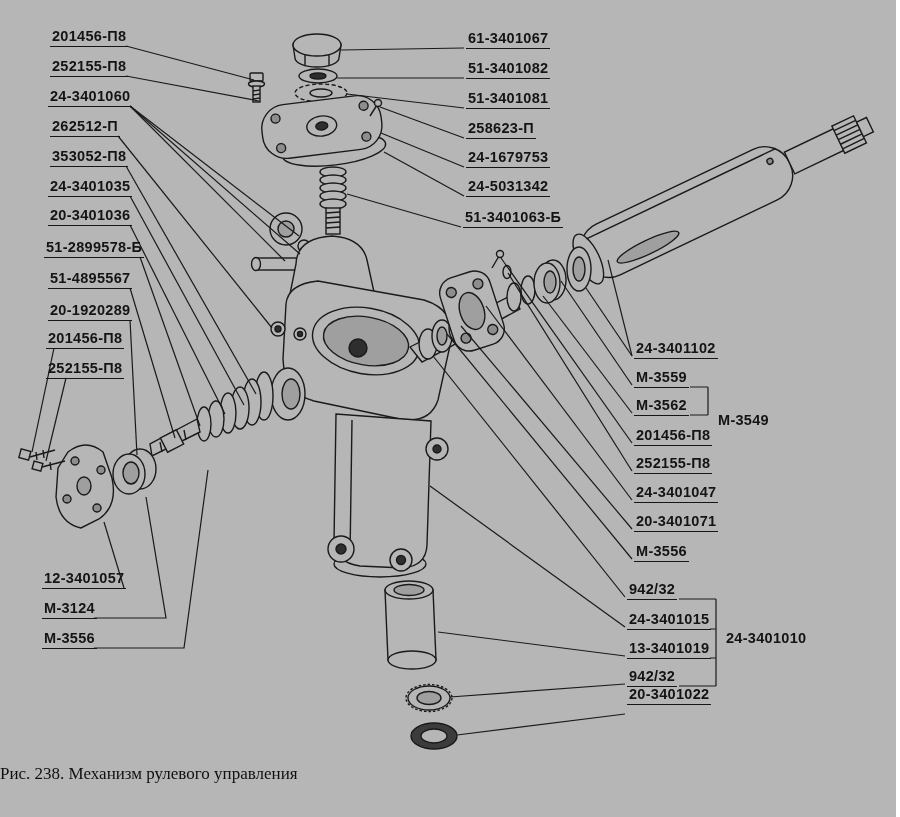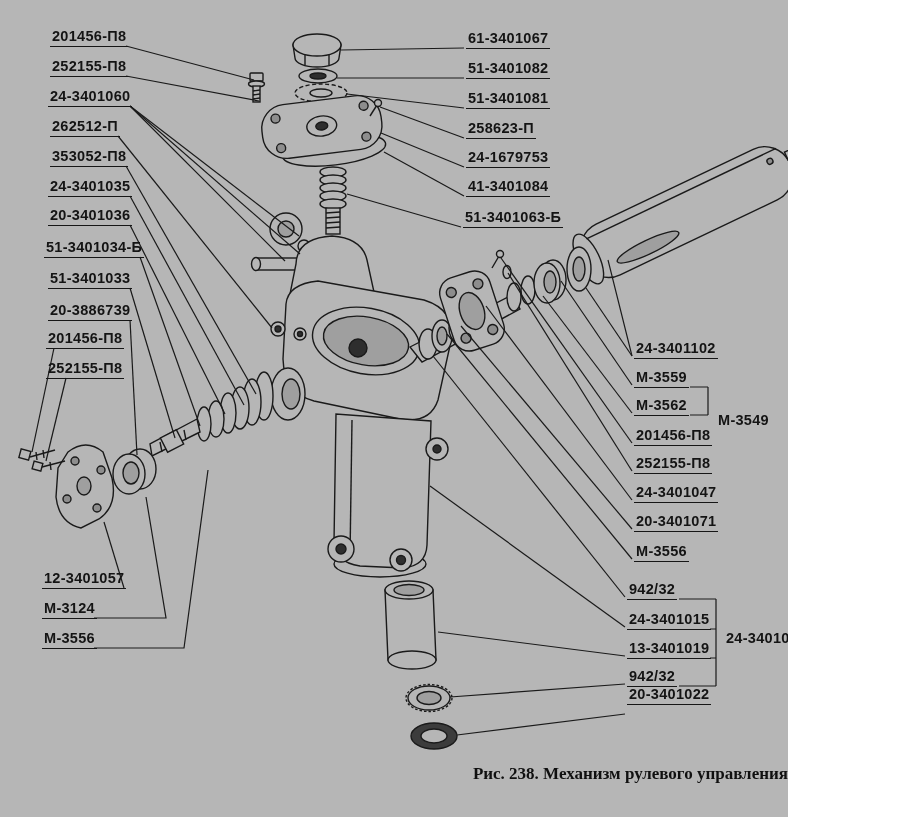--- a/index.html
+++ b/index.html
@@ -1,23 +1,23 @@
 <!DOCTYPE html>
 <html><head>
 <meta charset="utf-8">
 <style>
   html,body{margin:0;padding:0}
-  .page{position:relative;width:788px;height:817px;background:#b6b6b6;overflow:hidden;
+  .page{position:relative;width:896px;height:817px;background:#b6b6b6;overflow:hidden;
         font-family:"Liberation Sans",sans-serif;color:#141414}
   .art{position:absolute;left:0;top:0}
   .lbl{position:absolute;font-size:14.5px;font-weight:700;letter-spacing:.3px;line-height:1.15;
        white-space:nowrap;border-bottom:1.6px solid #161616;padding:0 2px 1px 2px}
   .lbl-plain{border-bottom:none}
-  .caption{position:absolute;left:0;right:0;top:764px;text-align:right;
-           font-family:"Liberation Serif",serif;font-weight:700;font-size:17px;color:#101010}
+  .caption{position:absolute;left:0;right:0;top:764px;text-align:left;
+           font-family:"Liberation Serif",serif;font-weight:400;font-size:17px;color:#101010}
   
   .mid{fill:#9f9f9f}
   .dk{fill:#2e2e2e}
   .hole{fill:#8d8d8d}
   .none{fill:none}
   .rubber{fill:#3c3c3c}
 </style>
 </head>
 <body>
 
@@ -269,36 +269,36 @@
     </g>
   </svg>
 
   <div class="lbl" style="left:50px;top:28px">201456-П8</div>
   <div class="lbl" style="left:50px;top:58px">252155-П8</div>
   <div class="lbl" style="left:48px;top:88px">24-3401060</div>
   <div class="lbl" style="left:50px;top:118px">262512-П</div>
   <div class="lbl" style="left:50px;top:148px">353052-П8</div>
   <div class="lbl" style="left:48px;top:178px">24-3401035</div>
   <div class="lbl" style="left:48px;top:207px">20-3401036</div>
-  <div class="lbl" style="left:44px;top:239px">51-3401034-Б</div>
-  <div class="lbl" style="left:48px;top:270px">51-3401033</div>
-  <div class="lbl" style="left:48px;top:302px">20-3886739</div>
+  <div class="lbl" style="left:44px;top:239px">51-2899578-Б</div>
+  <div class="lbl" style="left:48px;top:270px">51-4895567</div>
+  <div class="lbl" style="left:48px;top:302px">20-1920289</div>
   <div class="lbl" style="left:46px;top:330px">201456-П8</div>
   <div class="lbl" style="left:46px;top:360px">252155-П8</div>
 
   <div class="lbl" style="left:42px;top:570px">12-3401057</div>
   <div class="lbl" style="left:42px;top:600px">М-3124</div>
   <div class="lbl" style="left:42px;top:630px">М-3556</div>
 
   <div class="lbl" style="left:466px;top:30px">61-3401067</div>
   <div class="lbl" style="left:466px;top:60px">51-3401082</div>
   <div class="lbl" style="left:466px;top:90px">51-3401081</div>
   <div class="lbl" style="left:466px;top:120px">258623-П</div>
   <div class="lbl" style="left:466px;top:149px">24-1679753</div>
-  <div class="lbl" style="left:466px;top:178px">41-3401084</div>
+  <div class="lbl" style="left:466px;top:178px">24-5031342</div>
   <div class="lbl" style="left:463px;top:209px">51-3401063-Б</div>
 
   <div class="lbl" style="left:634px;top:340px">24-3401102</div>
   <div class="lbl" style="left:634px;top:369px">М-3559</div>
   <div class="lbl" style="left:634px;top:397px">М-3562</div>
   <div class="lbl" style="left:634px;top:427px">201456-П8</div>
   <div class="lbl" style="left:634px;top:455px">252155-П8</div>
   <div class="lbl" style="left:634px;top:484px">24-3401047</div>
   <div class="lbl" style="left:634px;top:513px">20-3401071</div>
   <div class="lbl" style="left:634px;top:543px">М-3556</div>

